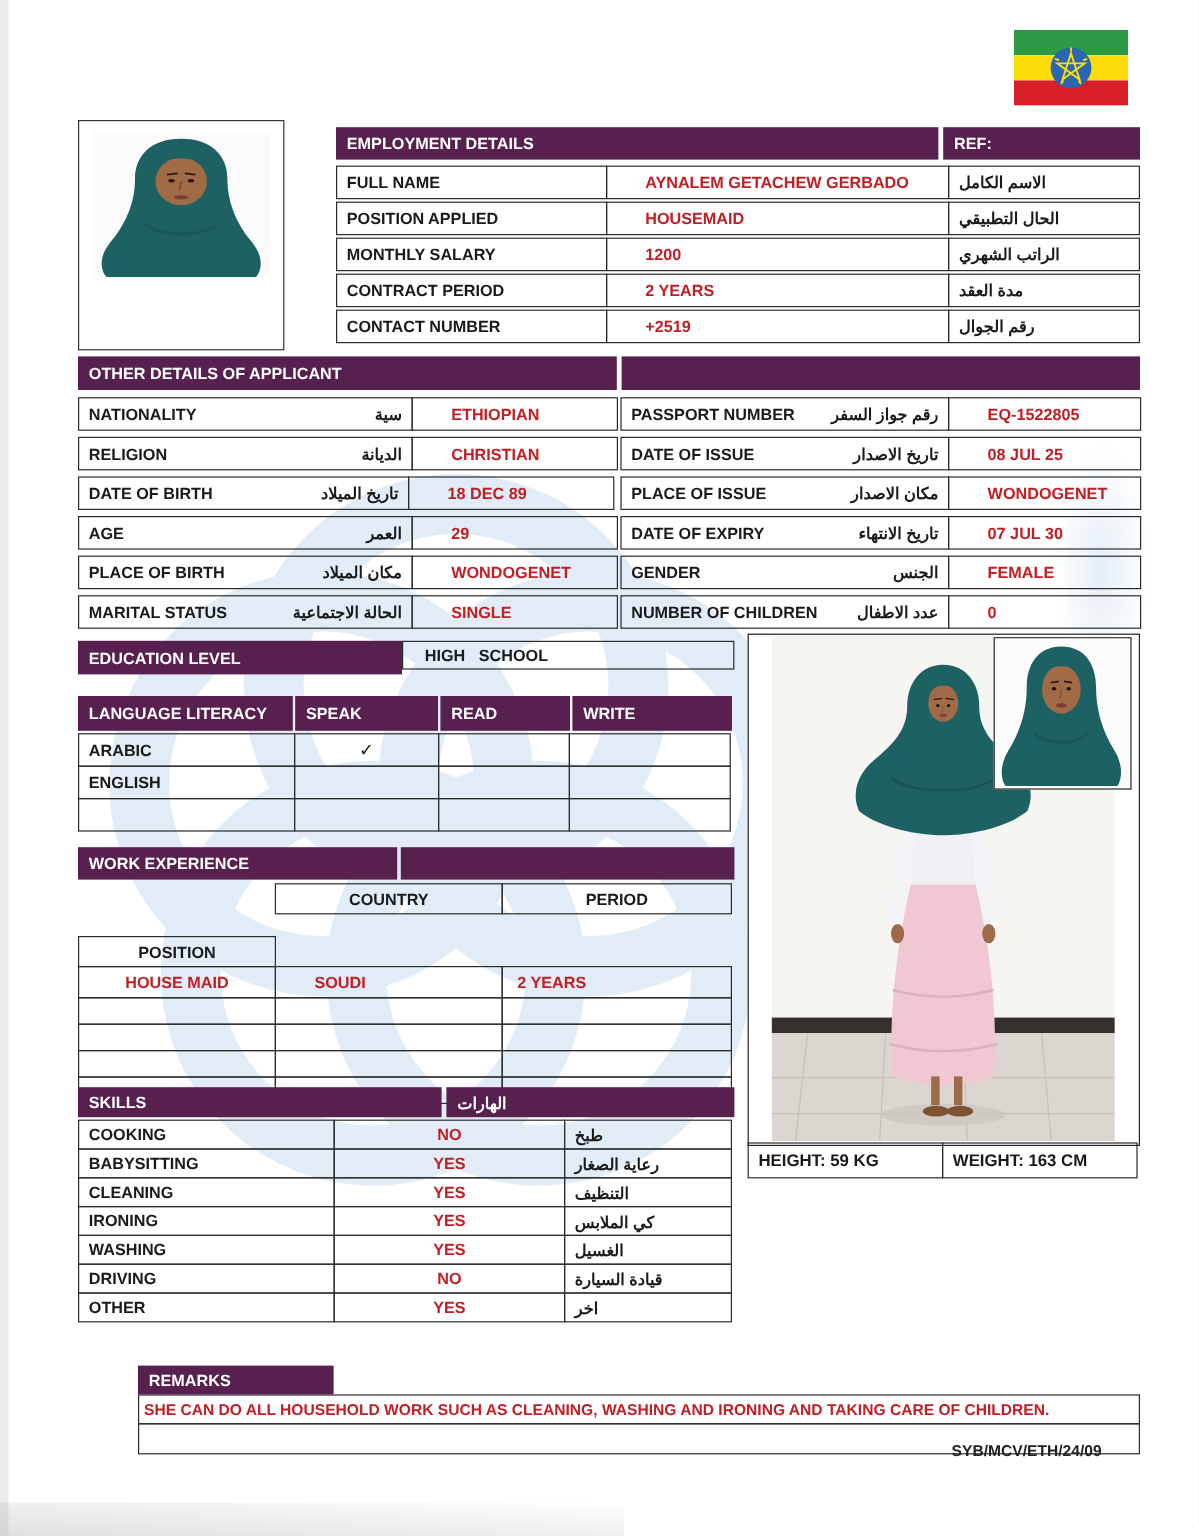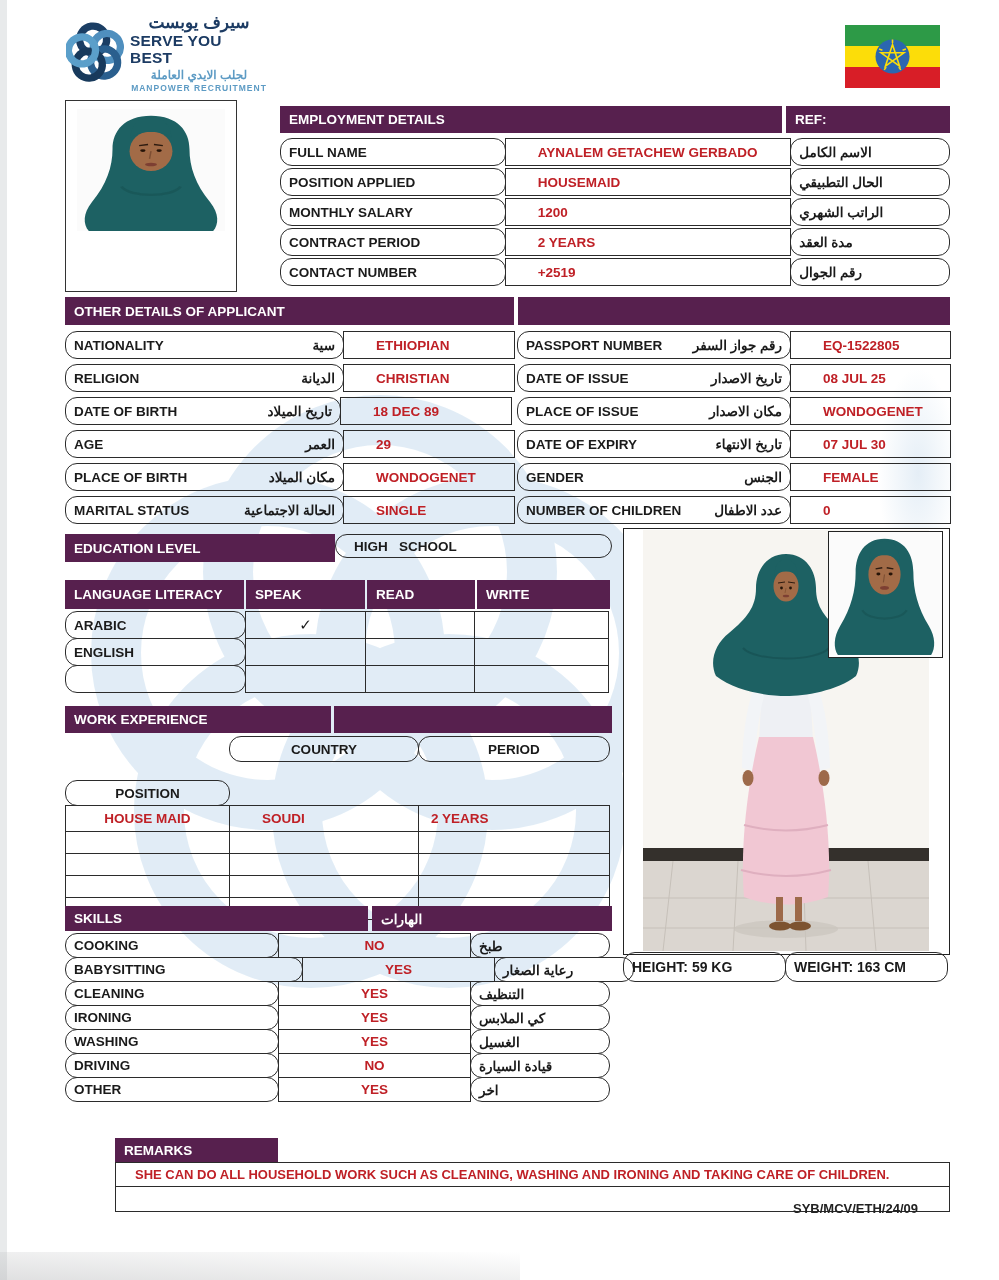--- a/index.html
+++ b/index.html
@@ -3,21 +3,21 @@
 <meta charset="utf-8">
 <style>
   html,body{margin:0;padding:0;background:#e9e9e9;}
   #page{position:relative;width:999px;height:1280px;background:#ffffff;overflow:hidden;
         font-family:"Liberation Sans",sans-serif;color:#1a1a1a;}
   .t{position:absolute;}
   .row{display:flex;}
   .c{border:1px solid #2b2b2b;box-sizing:border-box;display:flex;align-items:center;
      padding:0 8px;font-size:13.5px;background:transparent;}
   .row .c + .c{margin-left:-1px;}
-  .lbl{font-weight:700;color:#1a1a1a;border-radius:12px;}
+  .lbl{font-weight:700;color:#1a1a1a;}
   .val{font-weight:700;color:#bf2026;padding-left:32px;}
   .arr{justify-content:flex-end;}
   .rtl{direction:rtl;}
   .ctr{justify-content:center;padding:0 2px;}
   .pbar{background:#57204e;color:#ffffff;font-weight:700;font-size:13.5px;display:flex;
         align-items:center;padding:0 9px;box-sizing:border-box;}
   .g2{margin-bottom:2px;}
   .spread{justify-content:space-between;}
   .pre{white-space:pre;}
   .edge-left{left:0;top:0;width:7px;height:1280px;background:#d6d8da;opacity:.55;}
@@ -43,37 +43,20 @@
       <circle cx="412" cy="278" r="152"></circle>
       <circle cx="369" cy="436" r="152"></circle>
       <circle cx="231" cy="436" r="152"></circle>
       <circle cx="188" cy="278" r="152"></circle>
     </g>
   </svg>
   <div class="t soft-patch"></div>
   <div class="t edge-left"></div>
   <div class="t corner-shadow"></div>
 
-  <div class="t row" style="left:66px;top:14px;align-items:center;">
-    <svg width="58" height="64" viewBox="0 0 60 64">
-      <g fill="none" stroke-width="7.5" transform="rotate(-8 30 32)">
-        <circle cx="30" cy="18" r="14" stroke="#1b3e64"></circle>
-        <circle cx="43" cy="27.5" r="14" stroke="#4f8fbe"></circle>
-        <circle cx="38" cy="43" r="14" stroke="#2a5f8e"></circle>
-        <circle cx="22" cy="43" r="14" stroke="#183a5c"></circle>
-        <circle cx="17" cy="27.5" r="14" stroke="#5b9fca"></circle>
-      </g>
-    </svg>
-    <div class="logo-txt" style="margin-left:6px;">
-      <div class="logo-ar">سيرف يوبست</div>
-      <div class="logo-en">SERVE YOU BEST</div>
-      <div class="logo-ar2">لجلب الايدي العاملة</div>
-      <div class="logo-sub">MANPOWER RECRUITMENT</div>
-    </div>
-  </div>
 
   <svg class="t" style="left:845px;top:25px;" width="95" height="63" viewBox="0 0 95 63">
     <rect x="0" y="0" width="95" height="21" fill="#2d9a47"></rect>
     <rect x="0" y="21" width="95" height="21" fill="#fcdd09"></rect>
     <rect x="0" y="42" width="95" height="21" fill="#d81e27"></rect>
     <circle cx="47.5" cy="31.5" r="17" fill="#2b66b0"></circle>
     <g stroke="#fcdd09" stroke-width="1.6" fill="none">
       <path d="M47.5,19.5 L54.6,41.2 L36.1,27.8 L58.9,27.8 L40.4,41.2 Z"></path>
       <line x1="47.5" y1="14.5" x2="47.5" y2="18"></line>
       <line x1="60.9" y1="24.1" x2="57.6" y2="25.2"></line>
@@ -297,21 +280,21 @@
     <div class="pbar" style="width:303px;height:25px;">SKILLS</div>
     <div class="pbar arr rtl" style="width:240px;height:25px;">الهارات</div>
   </div>
   <div class="t" style="left:65px;top:933px;">
     <div class="row">
       <div class="c lbl" style="width:214px;height:25px;">COOKING</div>
       <div class="c val ctr" style="width:193px;height:25px;">NO</div>
       <div class="c lbl arr rtl" style="width:140px;height:25px;">طبخ</div>
     </div>
     <div class="row" style="margin-top:-1px;">
-      <div class="c lbl" style="width:238px;height:25px;">BABYSITTING</div>
+      <div class="c lbl" style="width:214px;height:25px;">BABYSITTING</div>
       <div class="c val ctr" style="width:193px;height:25px;">YES</div>
       <div class="c lbl arr rtl" style="width:140px;height:25px;">رعاية الصغار</div>
     </div>
     <div class="row" style="margin-top:-1px;">
       <div class="c lbl" style="width:214px;height:25px;">CLEANING</div>
       <div class="c val ctr" style="width:193px;height:25px;">YES</div>
       <div class="c lbl arr rtl" style="width:140px;height:25px;">التنظيف</div>
     </div>
     <div class="row" style="margin-top:-1px;">
       <div class="c lbl" style="width:214px;height:25px;">IRONING</div>
@@ -387,17 +370,17 @@
       <ellipse cx="50" cy="50" rx="4" ry="1.6" fill="#7d3f32"></ellipse>
     </svg>
   </div>
 
   <div class="t row" style="left:623px;top:952px;">
     <div class="c lbl" style="width:163px;height:30px;font-size:14px;">HEIGHT: 59 KG</div>
     <div class="c lbl" style="width:163px;height:30px;font-size:14px;">WEIGHT: 163 CM</div>
   </div>
 
   <div class="t pbar" style="left:115px;top:1138px;width:163px;height:24px;">REMARKS</div>
-  <div class="t c val" style="left:115px;top:1162px;width:835px;height:25px;font-size:13px;padding:0 19px;">SHE CAN DO ALL HOUSEHOLD WORK SUCH AS CLEANING, WASHING AND IRONING AND TAKING CARE OF CHILDREN.</div>
+  <div class="t c val" style="left:115px;top:1162px;width:835px;height:25px;font-size:13px;padding:0 4px;">SHE CAN DO ALL HOUSEHOLD WORK SUCH AS CLEANING, WASHING AND IRONING AND TAKING CARE OF CHILDREN.</div>
   <div class="t c" style="left:115px;top:1186px;width:835px;height:26px;"></div>
   <div class="t footer-code" style="left:650px;top:1201px;width:268px;">SYB/MCV/ETH/24/09</div>
 
 </div>
 
 </body></html>

